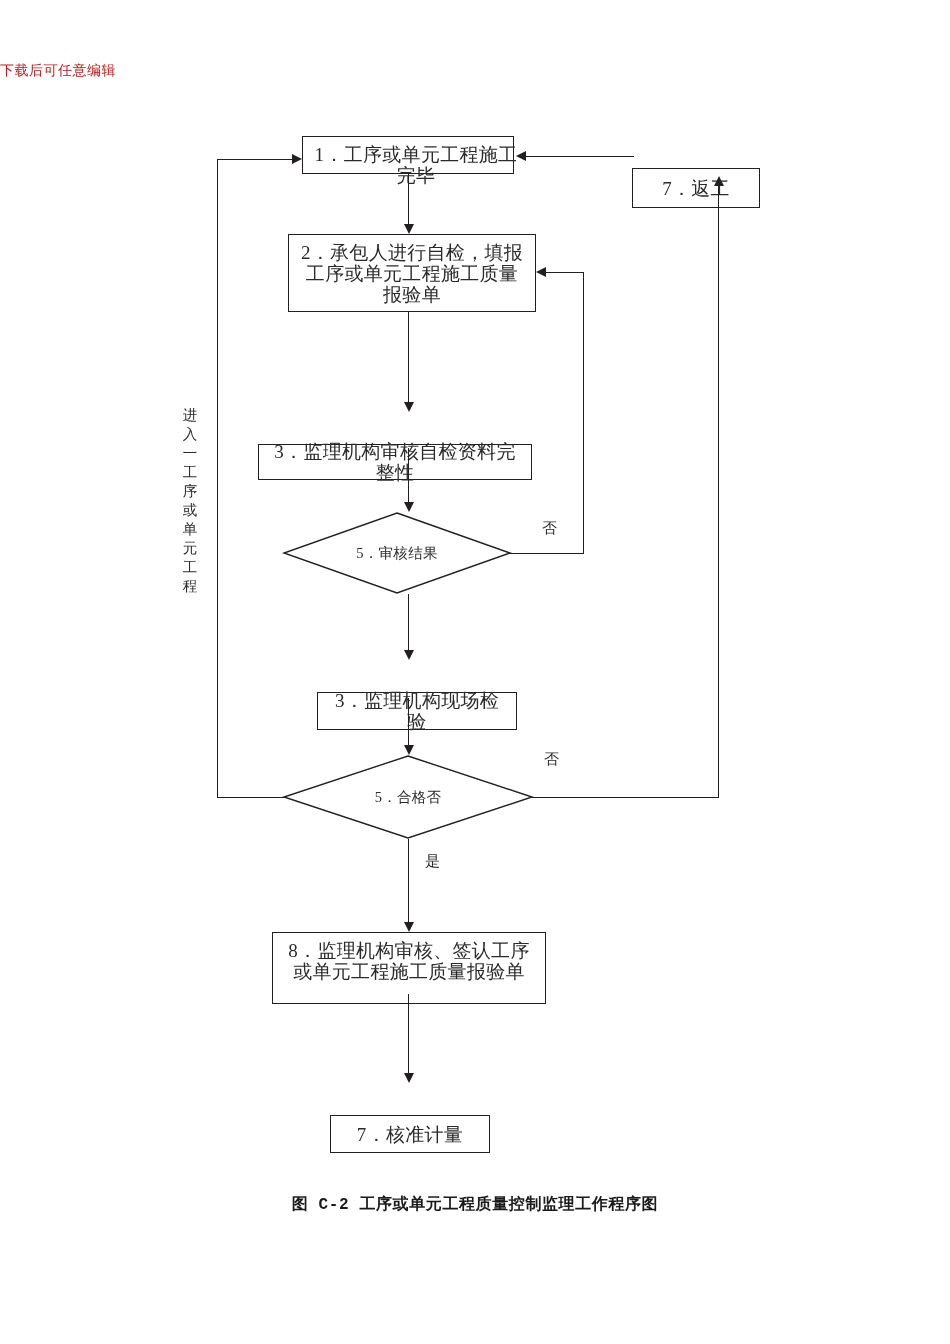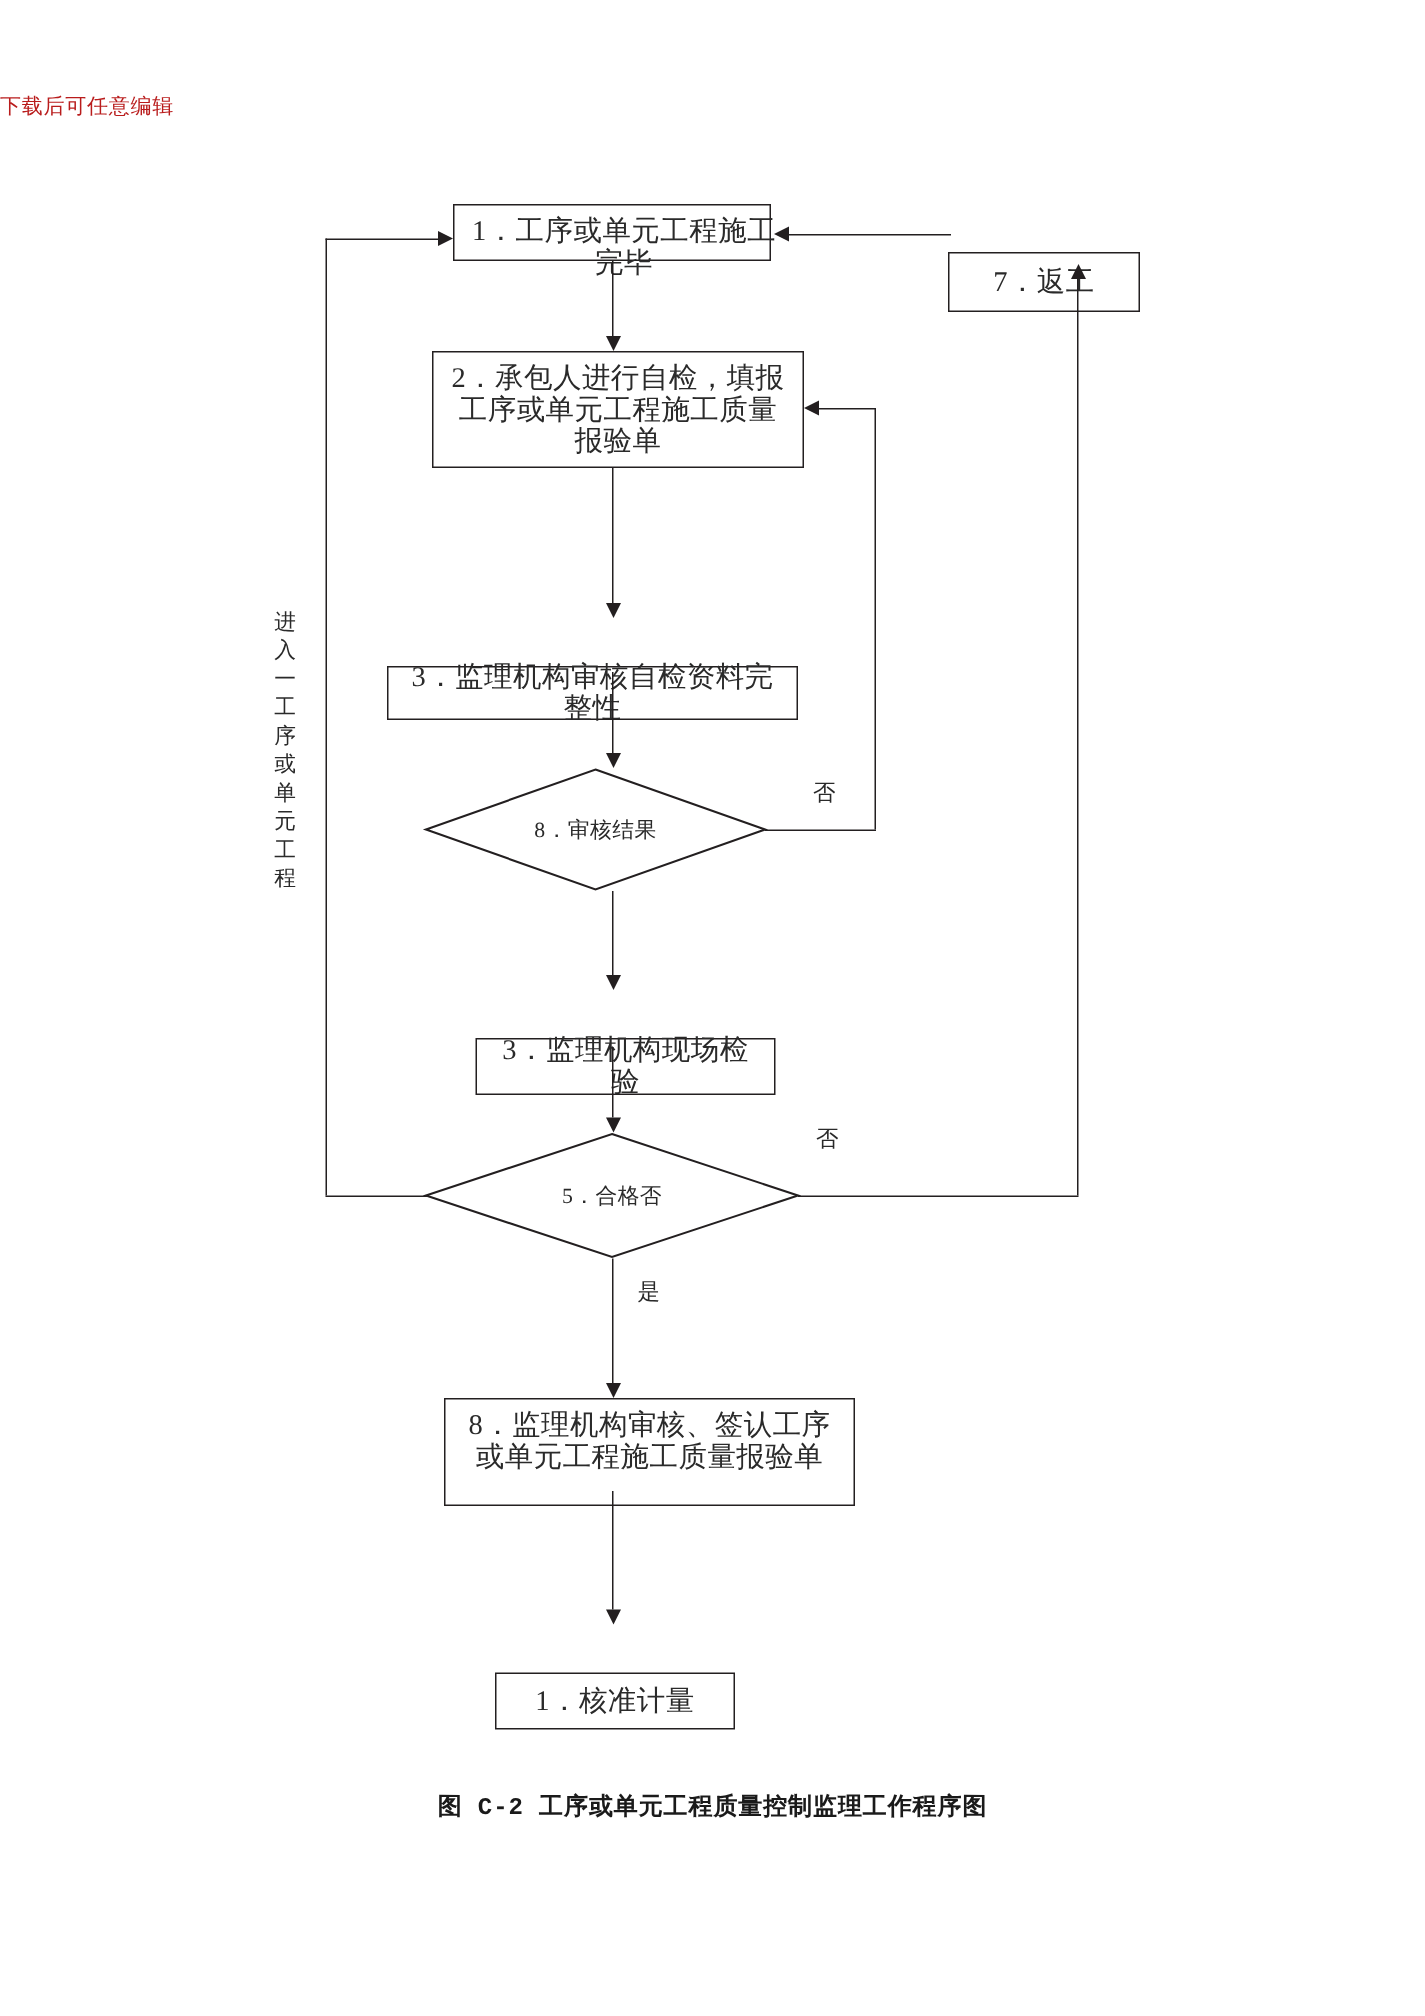--- a/index.html
+++ b/index.html
@@ -174,40 +174,40 @@
   </div>
 
   <div class="node centered" style="left:258px; top:412px; width:274px; height:36px;">
     <span class="txt">3．监理机构审核自检资料完整性</span>
   </div>
 
   <div class="diamond" style="left:283px; top:512px; width:228px; height:82px;">
     <svg width="228" height="82" viewBox="0 0 228 82">
       <polygon points="114,1 227,41 114,81 1,41" fill="#ffffff" stroke="#231f20" stroke-width="1.4"></polygon>
     </svg>
-    <div class="dlabel">8．审核结果</div>
+    <div class="dlabel">5．审核结果</div>
   </div>
 
   <div class="node centered" style="left:317px; top:660px; width:200px; height:38px;">
     <span class="txt">3．监理机构现场检验</span>
   </div>
 
   <div class="diamond" style="left:283px; top:755px; width:250px; height:84px;">
     <svg width="250" height="84" viewBox="0 0 250 84">
       <polygon points="125,1 249,42 125,83 1,42" fill="#ffffff" stroke="#231f20" stroke-width="1.4"></polygon>
     </svg>
     <div class="dlabel">5．合格否</div>
   </div>
 
-  <div class="node pad-top" style="left:272px; top:932px; width:274px; height:72px;margin-left:24px;">
+  <div class="node pad-top" style="left:272px; top:932px; width:274px; height:72px;">
     <span class="txt">8．监理机构审核、签认工序或单元工程施工质量报验单</span>
   </div>
 
   <div class="node centered" style="left:330px; top:1083px; width:160px; height:38px;">
-    <span class="txt">1．核准计量</span>
+    <span class="txt">7．核准计量</span>
   </div>
 
   <div class="line-v" style="left:408px; top:174px; height:50px;"></div>
   <div class="arrow down" style="left:403.5px; top:224px;"></div>
 
   <div class="line-v" style="left:408px; top:312px; height:90px;"></div>
   <div class="arrow down" style="left:403.5px; top:402px;"></div>
 
   <div class="line-v" style="left:408px; top:448px; height:54px;"></div>
   <div class="arrow down" style="left:403.5px; top:502px;"></div>

